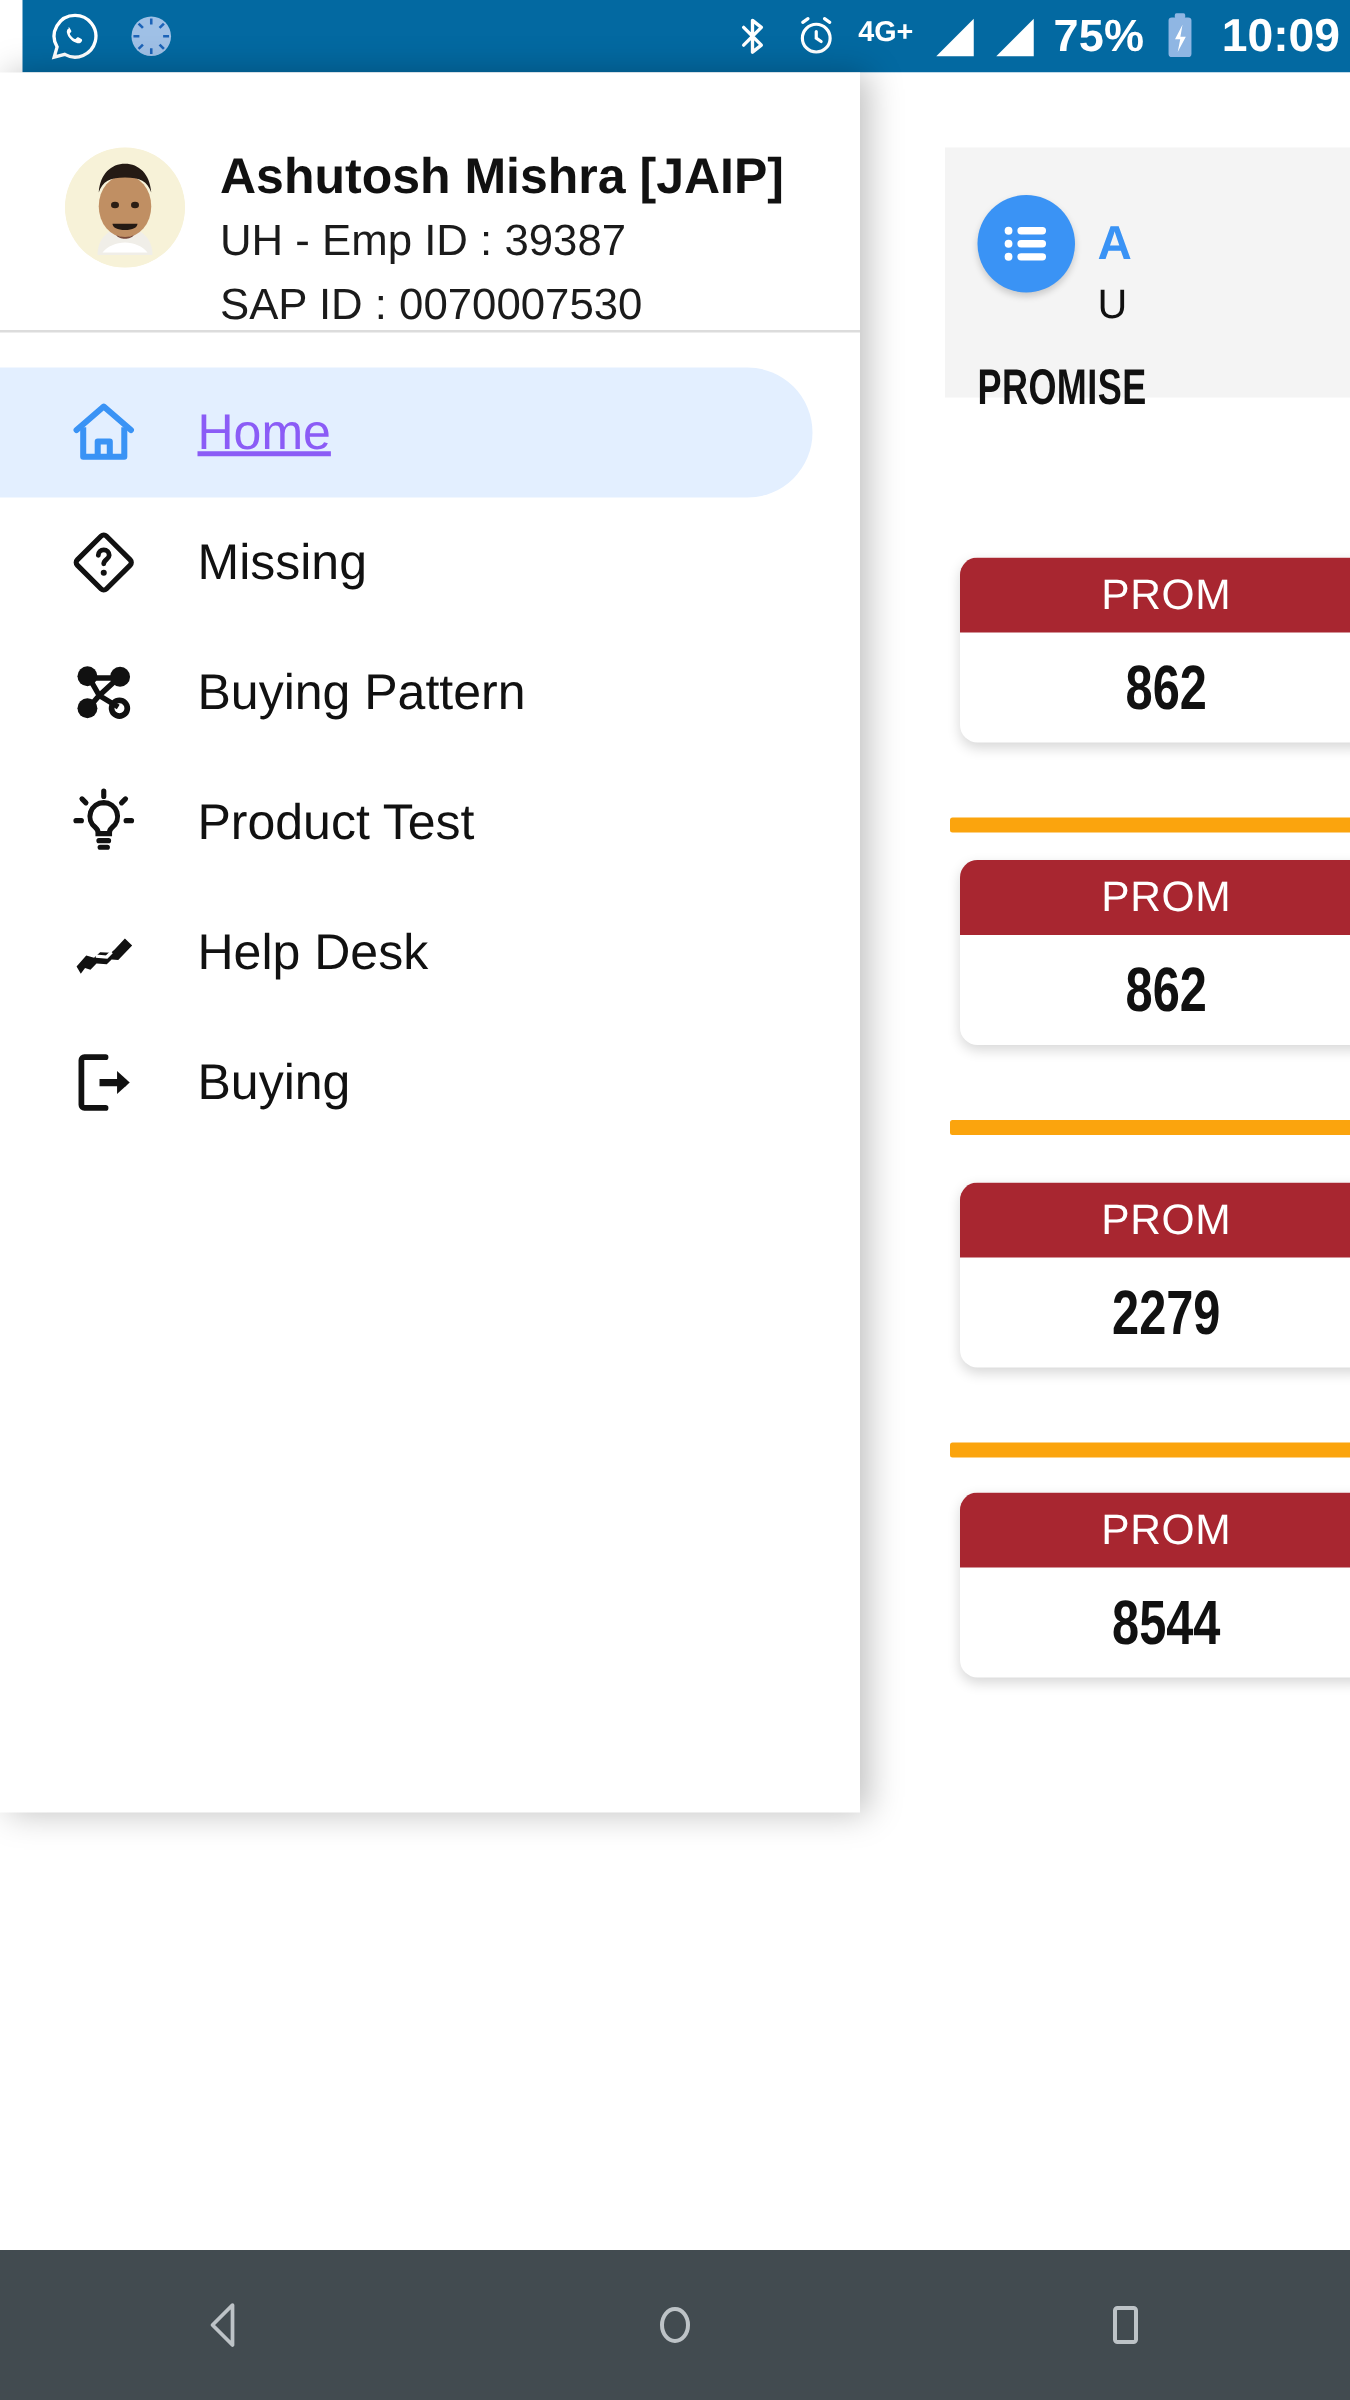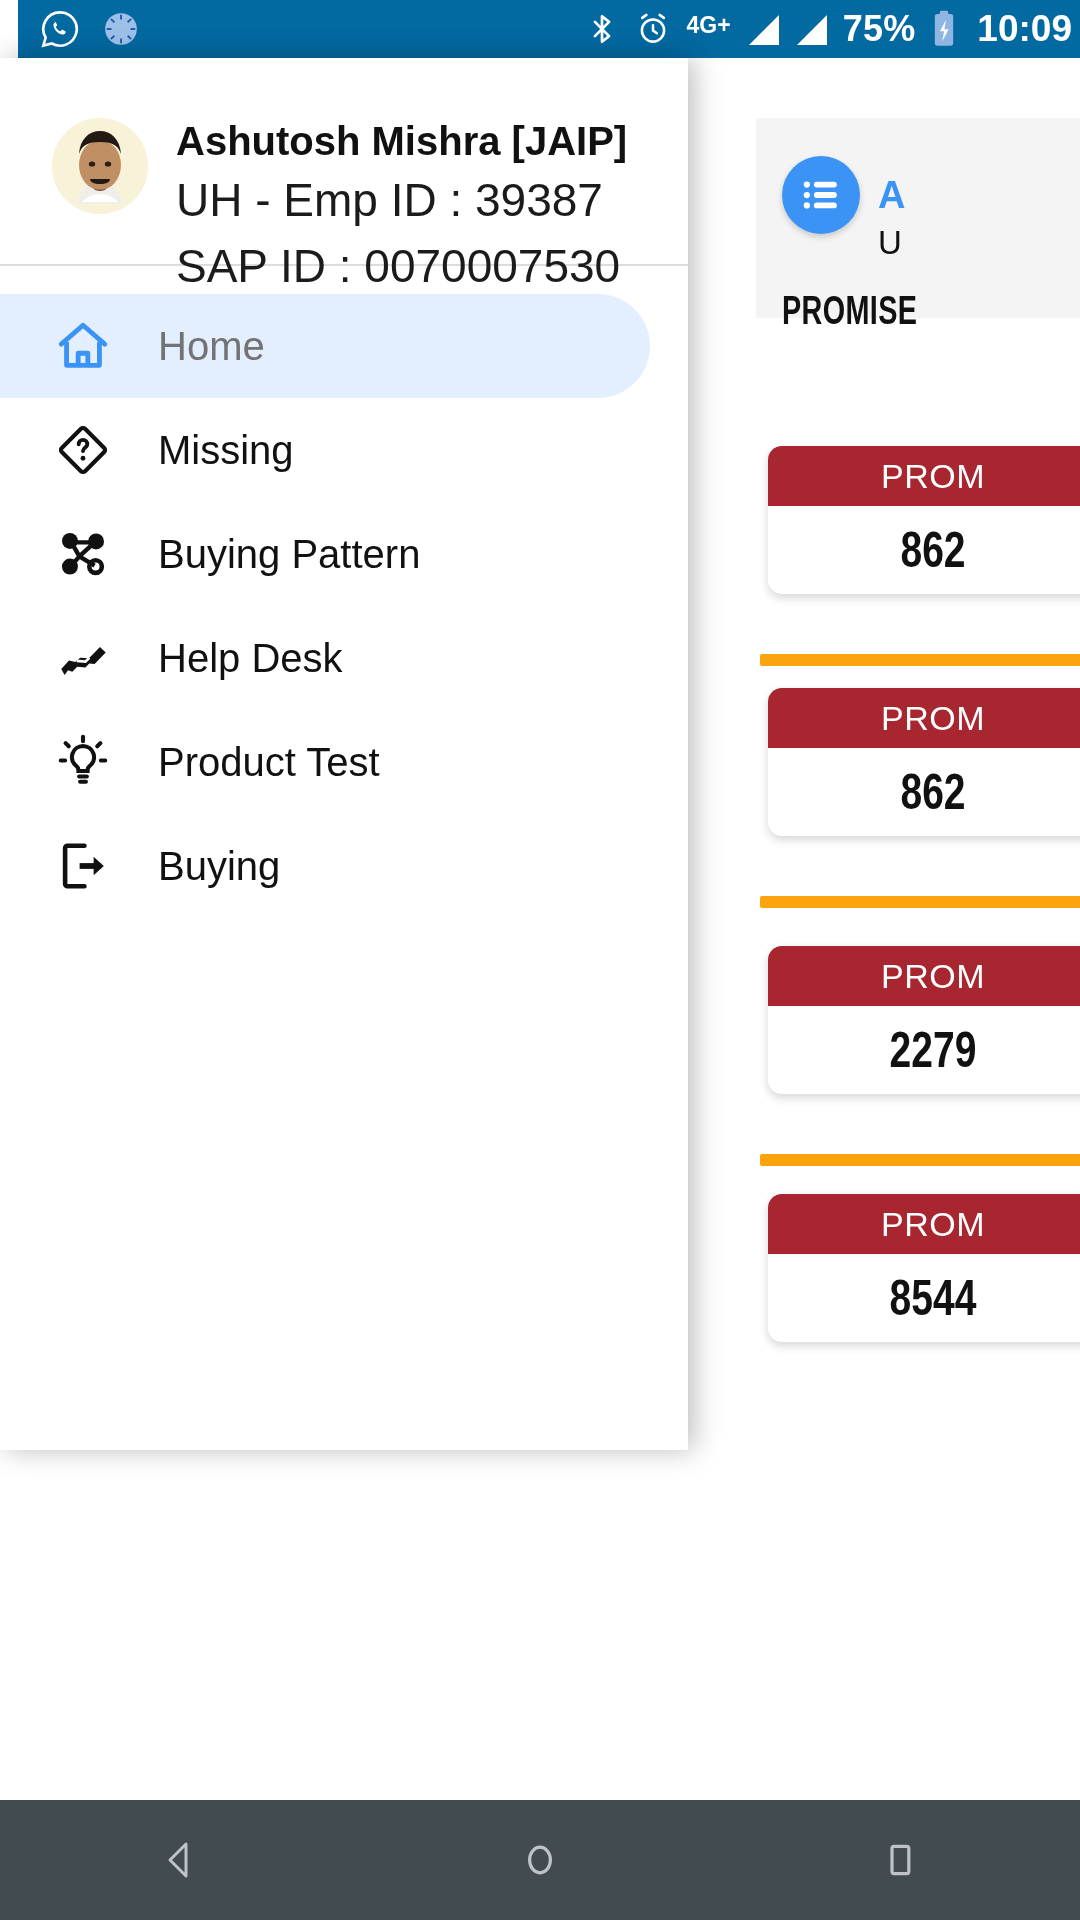--- a/index.html
+++ b/index.html
@@ -97,35 +97,35 @@
   .profile{
     height:208px; padding:60px 0 0 52px;
     display:flex; align-items:flex-start; gap:28px;
     border-bottom:2px solid #dcdcdc;
   }
   .avatar{
     width:96px; height:96px; border-radius:50%;
     background:#f7f2d8; flex:none; overflow:hidden; position:relative;
   }
   .pname{ font-size:40px; font-weight:700; color:#111; white-space:nowrap; line-height:1.18; }
-  .pline{ font-size:46px; color:#1b1b1b; white-space:nowrap; line-height:1.35; margin-top:4px; }
+  .pline{ font-size:35px; color:#1b1b1b; white-space:nowrap; line-height:1.35; margin-top:4px; }
 
   .navlist{ padding-top:28px; }
   .navitem{
     height:104px; display:flex; align-items:center;
     padding-left:52px; gap:44px;
   }
   .navitem.active{
     background:#e3efff;
     border-top-right-radius:52px; border-bottom-right-radius:52px;
     width:650px;
   }
   .navicon{ width:62px; height:62px; flex:none; display:flex; align-items:center; justify-content:center; }
   .navlabel{ font-size:40px; color:#111; white-space:nowrap; }
-  .navitem.active .navlabel{ color:#737373; }
+  .navitem.active .navlabel{ color:#8b5cf6;text-decoration:underline; }
 
   
   .navbar{
     position:absolute; left:0; bottom:0; width:1080px; height:120px;
     background:#424b50;
     display:flex; align-items:center; justify-content:space-around;
     z-index:10;
   }
   .navbtn{ width:120px; height:120px; display:flex; align-items:center; justify-content:center; }
 </style>
@@ -290,36 +290,36 @@
           <circle cx="6.6" cy="17.2" r="3.3" fill="#111"></circle>
           <circle cx="17.2" cy="17.2" r="2.6" fill="none" stroke="#111" stroke-width="1.9"></circle>
         </svg>
       </span>
       <span class="navlabel">Buying Pattern</span>
     </div>
 
     <div class="navitem">
       <span class="navicon">
         <svg width="58" height="58" viewBox="0 0 24 24">
-          <path d="M3 16.6l3.2-3.6 2.6.7 2-1.8 3.6.2 1.2-1.1 3.4-3.6 2.4 2.3-4.6 4.8-2.2-.2-1.6 1.6-3.4-.3-2 2.1-1.8-.6L4.4 19z" fill="#111"></path>
-          <path d="M9.4 13.2l3.6.3 1.6-1.6" fill="none" stroke="#fff" stroke-width="1.1"></path>
-        </svg>
-      </span>
-      <span class="navlabel">Help Desk</span>
-    </div>
-
-    <div class="navitem">
-      <span class="navicon">
-        <svg width="58" height="58" viewBox="0 0 24 24">
           <path d="M12 5.4a4.6 4.6 0 0 0-2.7 8.3c.5.4.8 1 .8 1.6v.4h3.8v-.4c0-.6.3-1.2.8-1.6A4.6 4.6 0 0 0 12 5.4z" fill="none" stroke="#111" stroke-width="1.7"></path>
           <path d="M10.4 18h3.2M10.8 20.2h2.4" stroke="#111" stroke-width="1.7" stroke-linecap="round"></path>
           <path d="M12 1.6v1.8M4.6 11.4H2.8M21.2 11.4h-1.8M6.1 5.5L4.8 4.2M17.9 5.5l1.3-1.3" stroke="#111" stroke-width="1.7" stroke-linecap="round"></path>
         </svg>
       </span>
       <span class="navlabel">Product Test</span>
+    </div>
+
+    <div class="navitem">
+      <span class="navicon">
+        <svg width="58" height="58" viewBox="0 0 24 24">
+          <path d="M3 16.6l3.2-3.6 2.6.7 2-1.8 3.6.2 1.2-1.1 3.4-3.6 2.4 2.3-4.6 4.8-2.2-.2-1.6 1.6-3.4-.3-2 2.1-1.8-.6L4.4 19z" fill="#111"></path>
+          <path d="M9.4 13.2l3.6.3 1.6-1.6" fill="none" stroke="#fff" stroke-width="1.1"></path>
+        </svg>
+      </span>
+      <span class="navlabel">Help Desk</span>
     </div>
 
     <div class="navitem">
       <span class="navicon">
         <svg width="58" height="58" viewBox="0 0 24 24">
           <path d="M12.6 3.6H5.6a1 1 0 0 0-1 1v14.8a1 1 0 0 0 1 1h7" fill="none" stroke="#111" stroke-width="1.9" stroke-linecap="round"></path>
           <path d="M10.6 12h8.8" stroke="#111" stroke-width="2.4"></path>
           <path d="M16.4 8.2L20.6 12l-4.2 3.8z" fill="#111"></path>
         </svg>
       </span>

